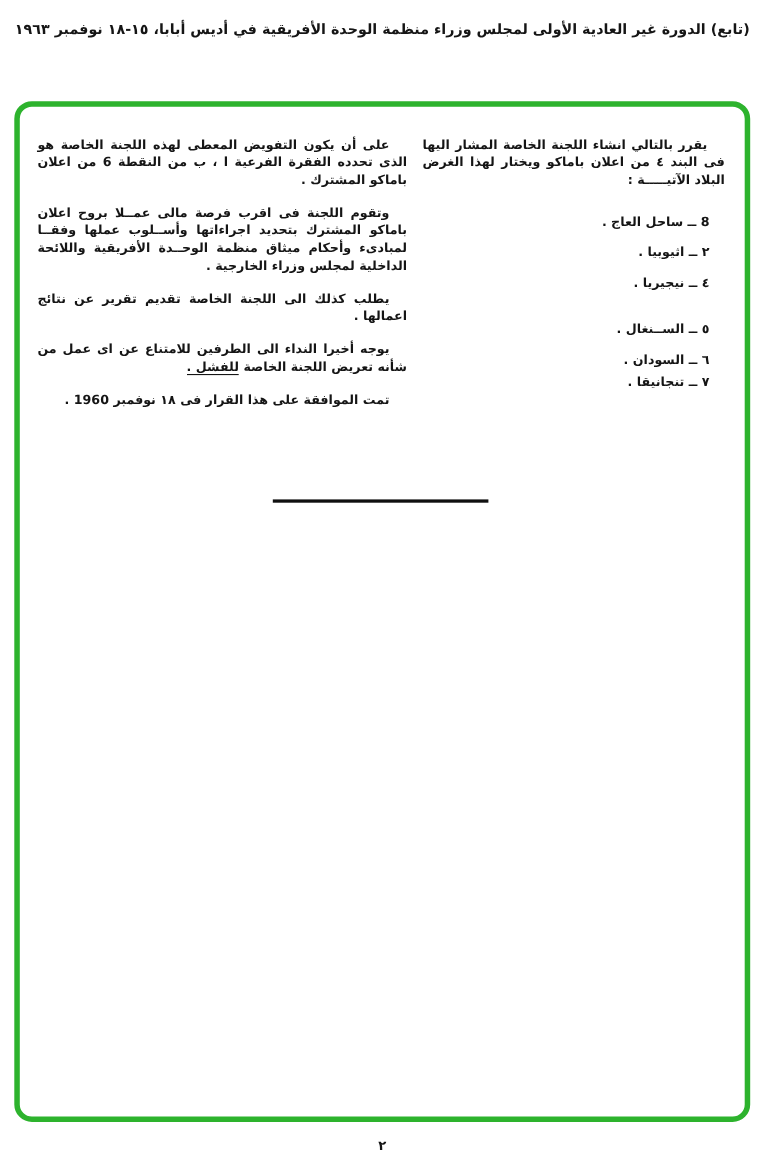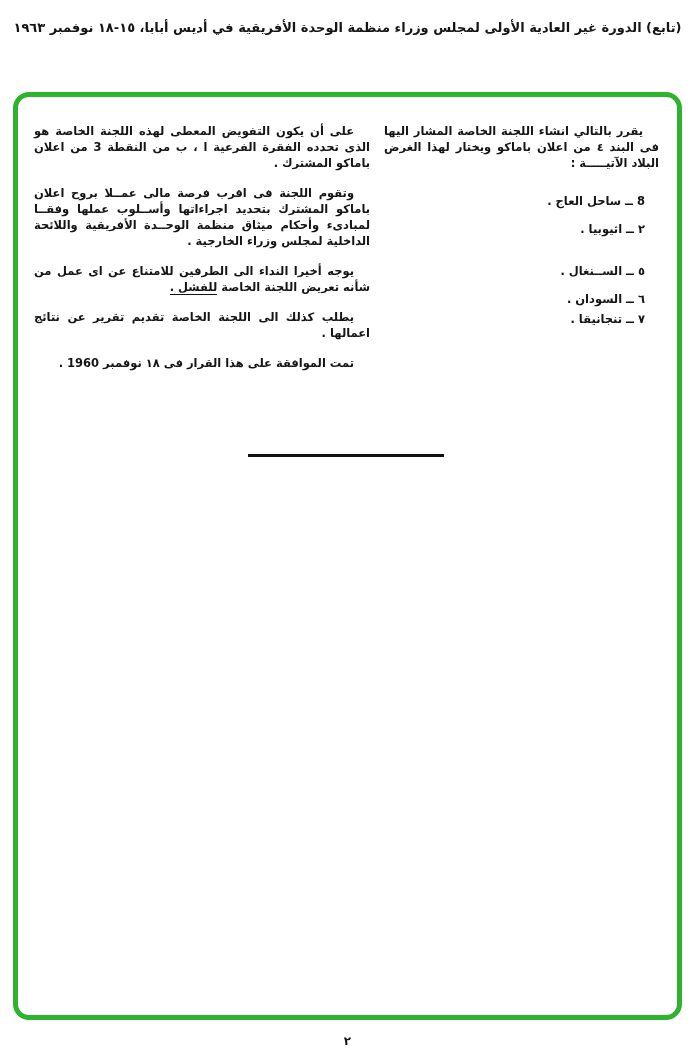--- a/index.html
+++ b/index.html
@@ -112,31 +112,32 @@
 </div>
 
 <div class="doc-frame" style="border-color: rgb(45, 179, 45);">
   <div class="columns">
 
     <div class="col-right">
       <p>يقرر بالتالي انشاء اللجنة الخاصة المشار اليها فى البند ٤ من اعلان باماكو ويختار لهذا الغرض البلاد الآتيـــــة :</p>
       <div class="country-list">
         <div class="country">8 ــ ساحل العاج .</div>
         <div class="country">٢ ــ اثيوبيا .</div>
+        <div class="country">٤ ــ نيجيريا .</div>
         <div class="country gap-large">٥ ــ الســنغال .</div>
         <div class="country gap-small">٦ ــ السودان .</div>
         <div class="country">٧ ــ تنجانيقا .</div>
       </div>
     </div>
 
     <div class="col-left">
-      <p>على أن يكون التفويض المعطى لهذه اللجنة الخاصة هو الذى تحدده الفقرة الفرعية ا ، ب من النقطة 3 من اعلان باماكو المشترك .</p>
+      <p>على أن يكون التفويض المعطى لهذه اللجنة الخاصة هو الذى تحدده الفقرة الفرعية ا ، ب من النقطة 6 من اعلان باماكو المشترك .</p>
       <p>وتقوم اللجنة فى اقرب فرصة مالى عمــلا بروح اعلان باماكو المشترك بتحديد اجراءاتها وأســلوب عملها وفقــا لمبادىء وأحكام ميثاق منظمة الوحــدة الأفريقية واللائحة الداخلية لمجلس وزراء الخارجية .</p>
+      <p>يطلب كذلك الى اللجنة الخاصة تقديم تقرير عن نتائج اعمالها .</p>
       <p><span>يوجه أخيرا النداء الى الطرفين للامتناع عن اى عمل من شأنه تعريض اللجنة الخاصة </span><span class="underline-word">للفشل .</span></p>
-      <p>يطلب كذلك الى اللجنة الخاصة تقديم تقرير عن نتائج اعمالها .</p>
       <p>تمت الموافقة على هذا القرار فى ١٨ نوفمبر 1960 .</p>
     </div>
 
   </div>
 
   <div class="divider-rule"></div>
 </div>
 
 <div class="page-number">٢</div>
 

